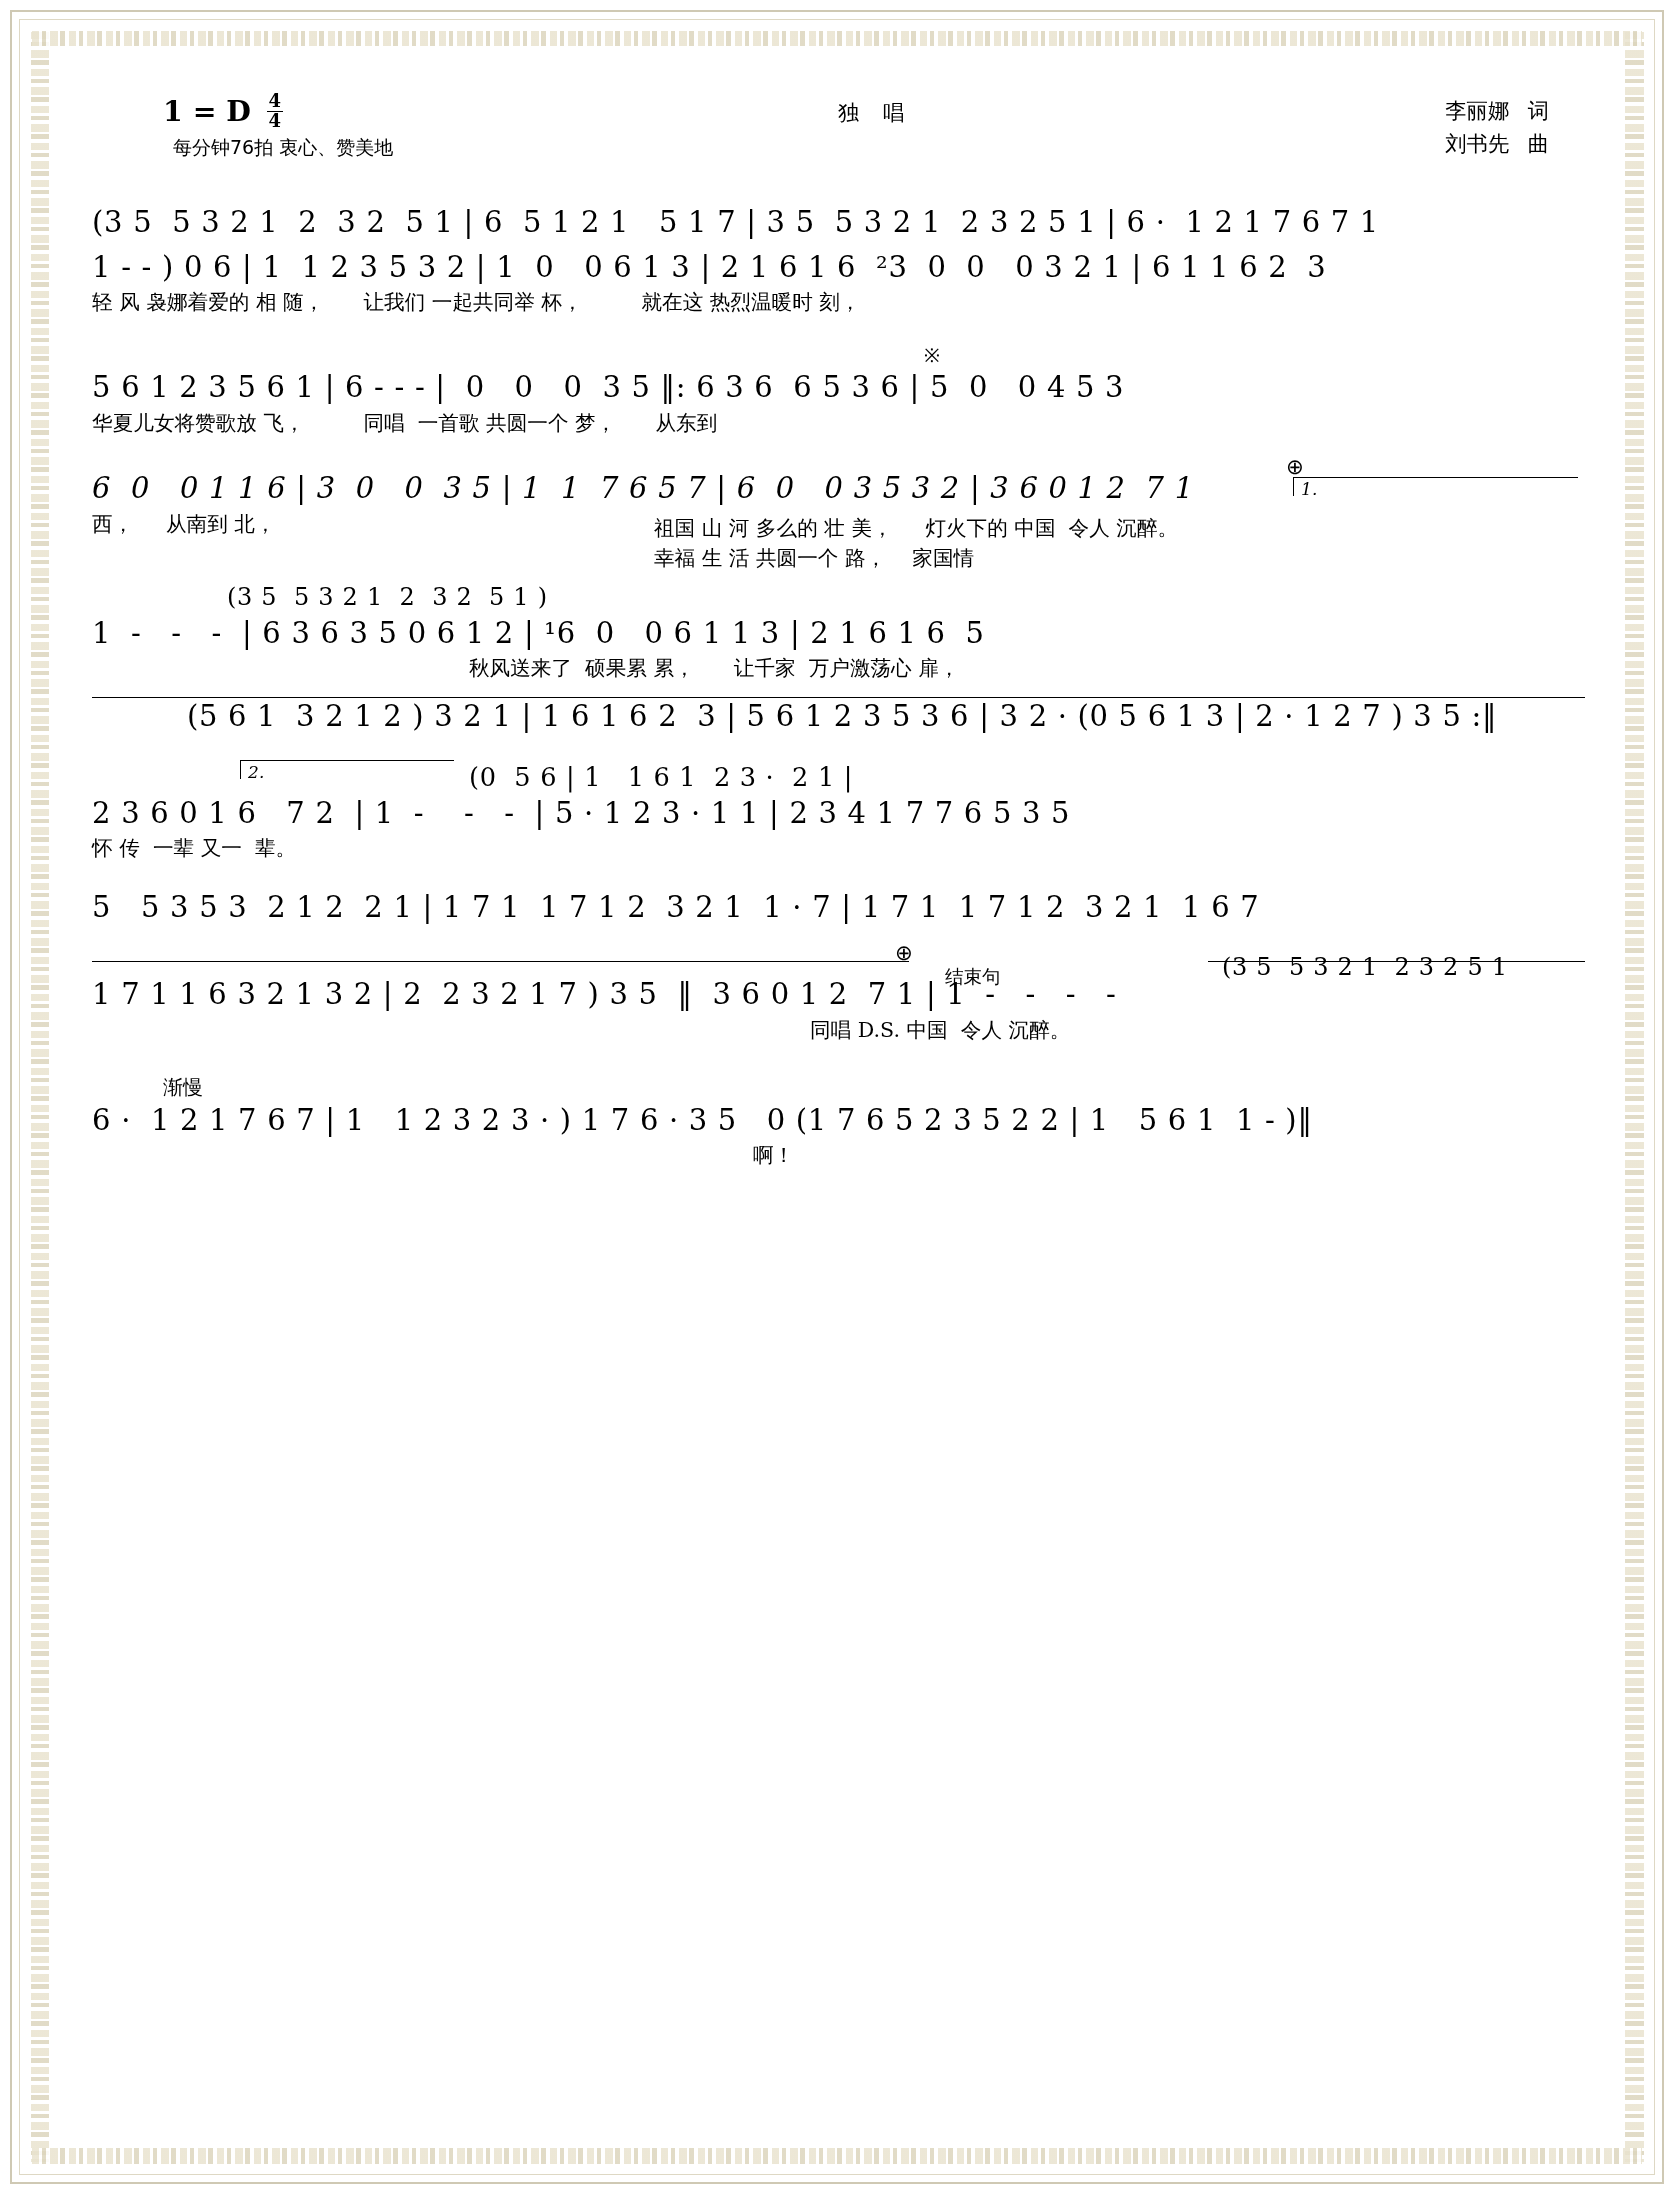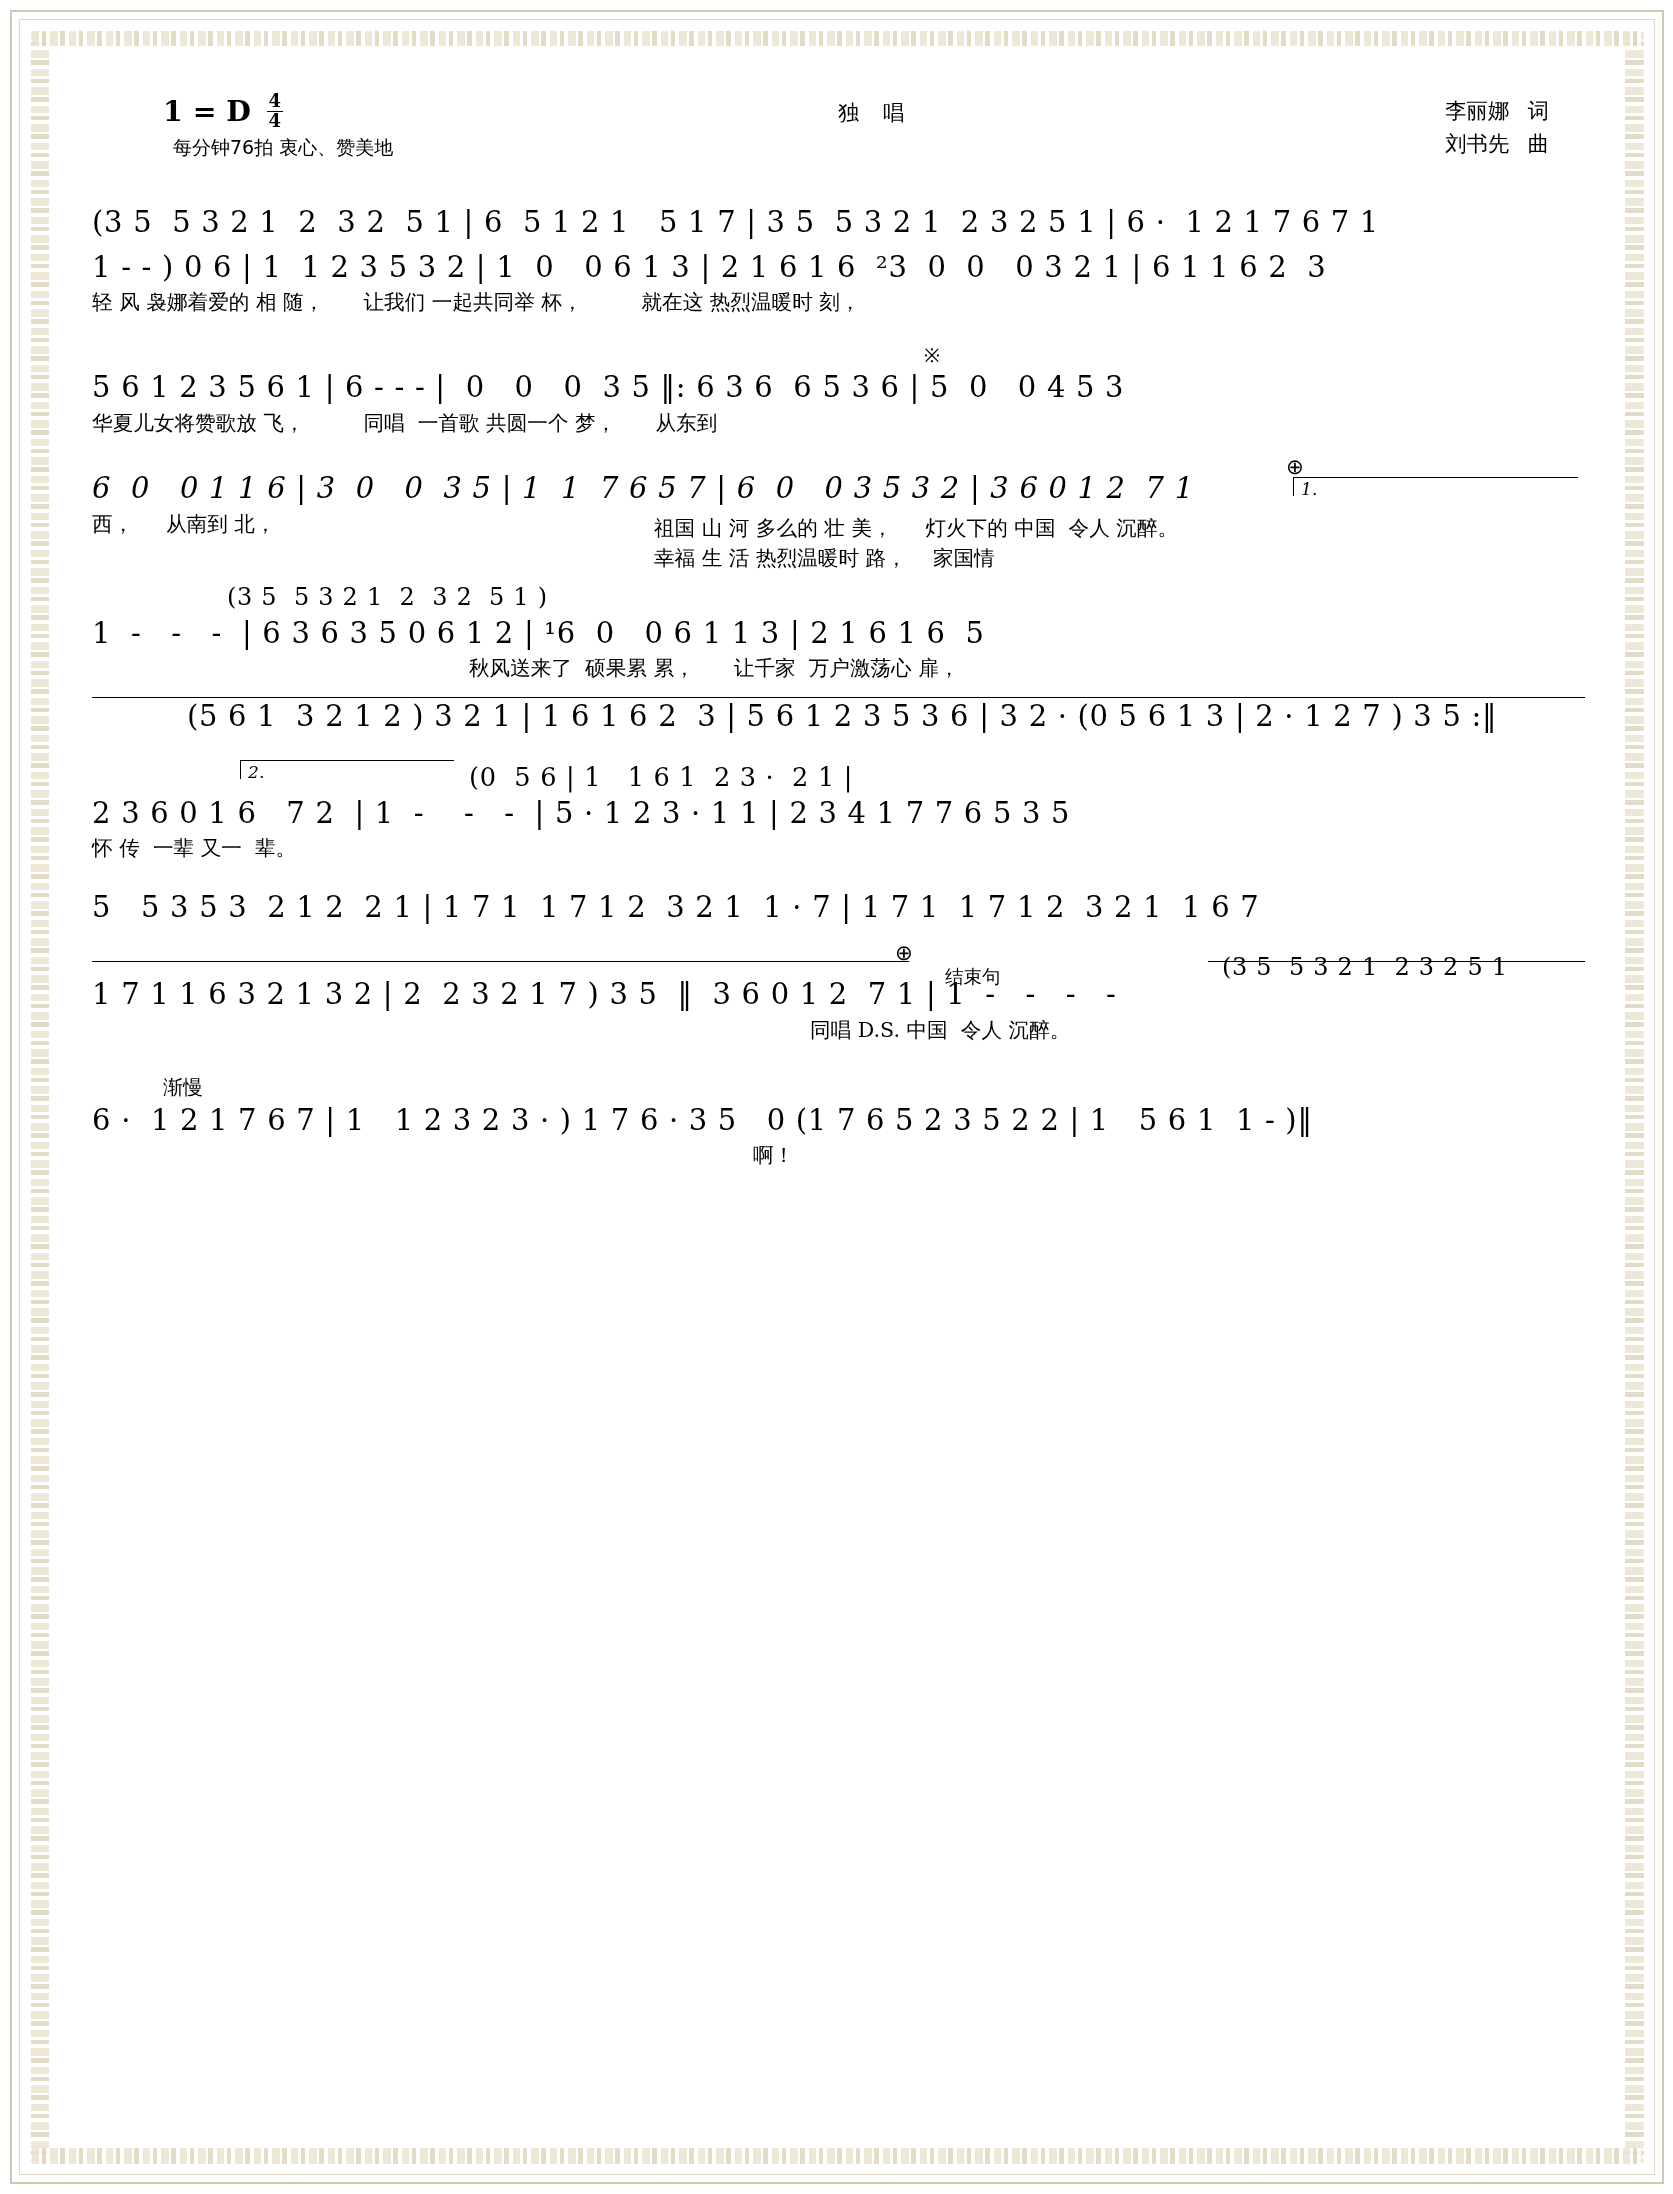--- a/index.html
+++ b/index.html
@@ -243,21 +243,21 @@
     </div>
 
     <div class="system" style="margin-top:21.3px;">
       <div class="coda-sign" style="left:1201px; top:-15.6px;">⊕</div>
       <div class="repeat-bracket" style="left:1208px; top:7.1px; width:284px;">
         <span>1.</span>
       </div>
       <div class="notes" style="margin-top:31px;font-style:italic;">6  0   0 1 1 6 | 3  0   0  3 5 | 1  1  7 6 5 7 | 6  0   0 3 5 3 2 | 3 6 0 1 2  7 1</div>
       <div class="lyrics">西，     从南到 北，</div>
       <div class="lyrics indent3" style="margin-top:-27px; padding-left:569px;">祖国 山 河 多么的 壮 美，     灯火下的 中国  令人 沉醉。</div>
-      <div class="lyrics indent3" style="padding-left:569px;">幸福 生 活 热烈温暖时 路，    家国情</div>
+      <div class="lyrics indent3" style="padding-left:569px;">幸福 生 活 共圆一个 路，    家国情</div>
     </div>
 
     <div class="system" style="margin-top:7.1px;">
       <div class="notes small" style="padding-left:142px; font-size:24px;">(3 5  5 3 2 1  2  3 2  5 1 )</div>
       <div class="notes">1  -   -   -  | 6 3 6 3 5 0 6 1 2 | ¹6  0   0 6 1 1 3 | 2 1 6 1 6  5</div>
       <div class="lyrics" style="padding-left:384px;">秋风送来了  硕果累 累，      让千家  万户激荡心 扉，</div>
     </div>
 
     <div class="system" style="text-align:center;">
       <div class="long-rule" style="left:7.1px; right:7.1px; top:0;"></div>

